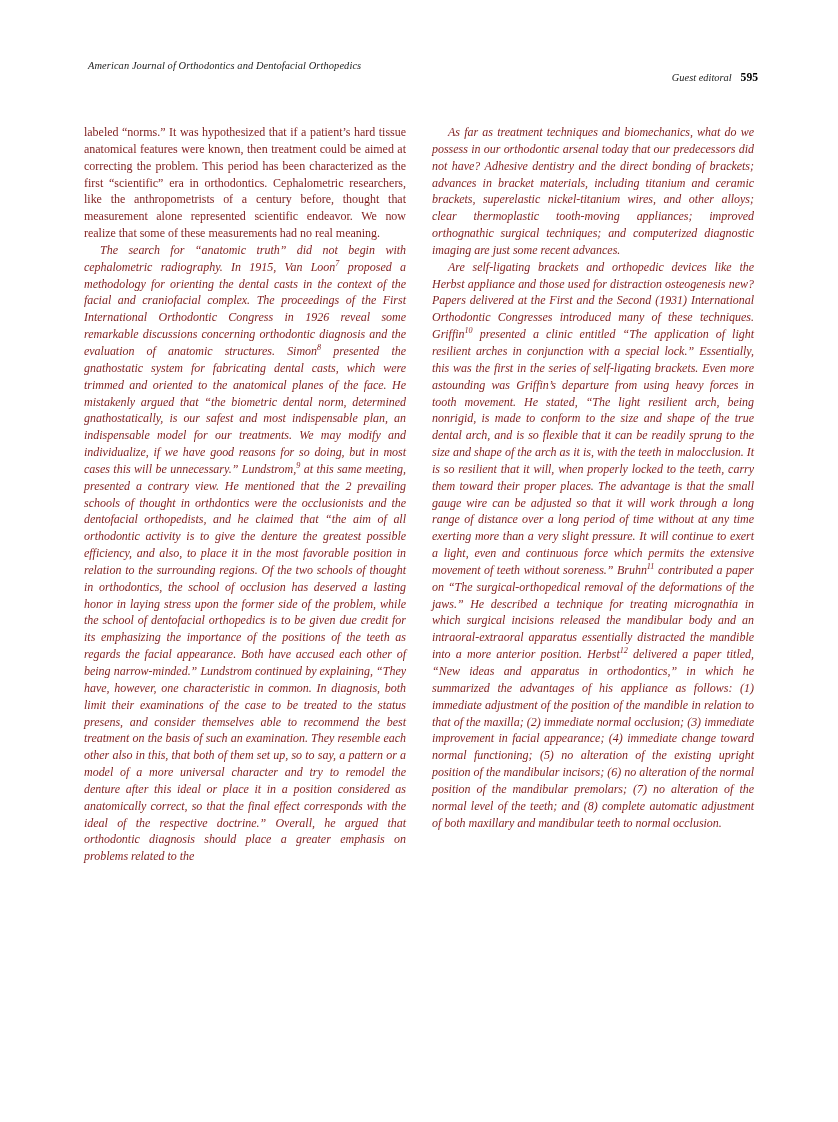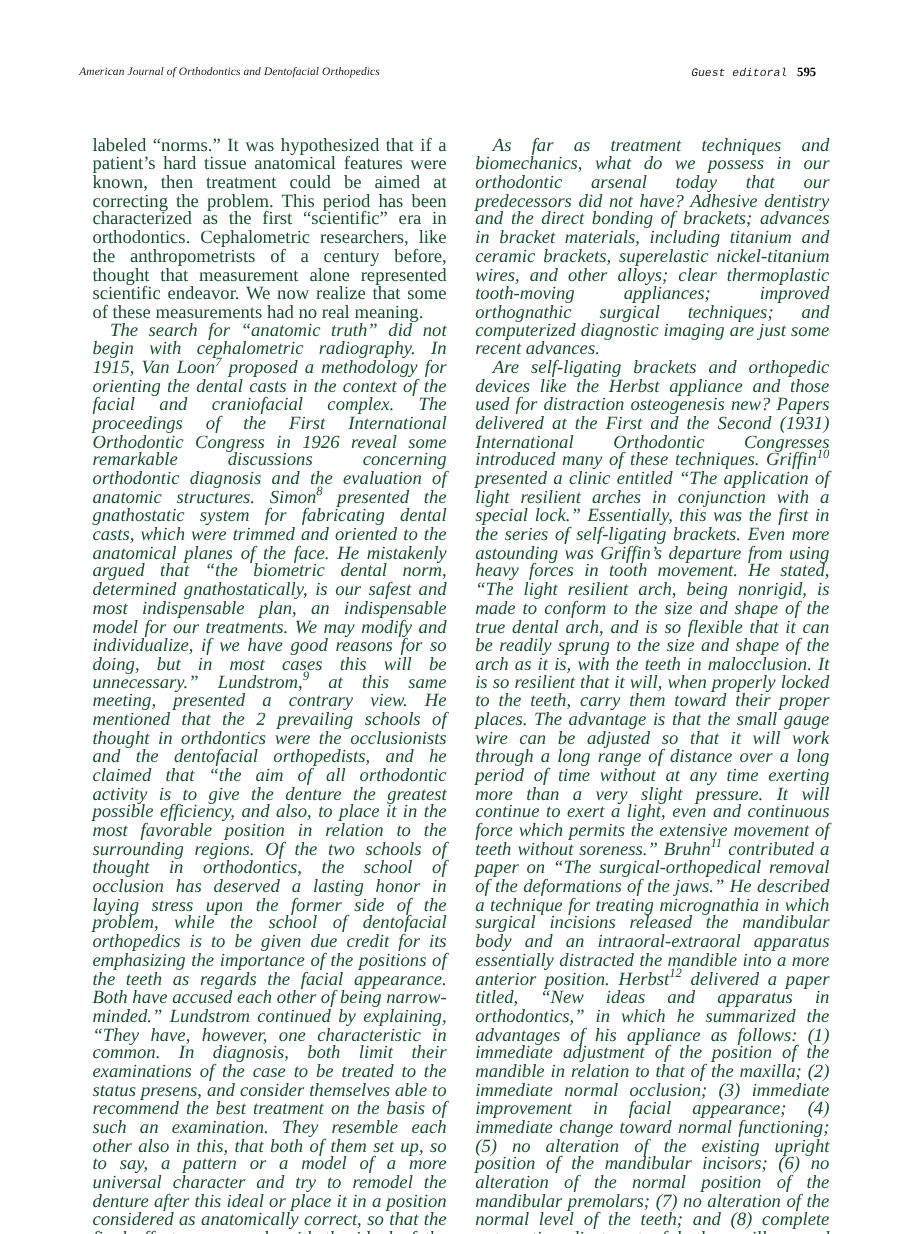--- a/index.html
+++ b/index.html
@@ -18,21 +18,21 @@
   .page {
     position: relative;
     width: 838px;
     height: 1122px;
     background: #ffffff;
   }
 
   
   .running-head {
     position: absolute;
-    left: 72px;
+    left: 88px;
     top: 58px;
     width: 670px;
     display: flex;
     justify-content: space-between;
     align-items: flex-start;
   }
   .rh-left {
     font-style: italic;
     font-size: 10.4px;
     line-height: 15.5px;
@@ -48,49 +48,49 @@
   .rh-right {
     display: flex;
     align-items: baseline;
     gap: 9px;
     font-size: 10.4px;
     line-height: 15.5px;
   }
   .rh-right .label {
     font-style: italic;
     color: #1a1a1a;
-    font-family: Liberation Mono, monospace;
   }
   .rh-right .pageno {
     font-weight: bold;
     font-size: 11.6px;
     color: #000;
+    margin-top: 12px;
   }
 
   
   .columns {
     position: absolute;
     left: 84px;
     top: 124px;
     width: 670px;
     height: 930px;
     display: flex;
     gap: 26px;
   }
   .col {
     width: 322px;
   }
   p.para {
     margin: 0;
-    font-size: 17px;
+    font-size: 12px;
     line-height: 16.85px;
     text-align: justify;
     text-justify: inter-word;
     hyphens: none;
-    color: #14532d;
+    color: #7f1d1d;
     letter-spacing: -0.02px;
   }
   p.para.indent {
     text-indent: 16px;
     font-style: italic;
   }
   sup {
     font-size: 0.68em;
     vertical-align: super;
     line-height: 0;

